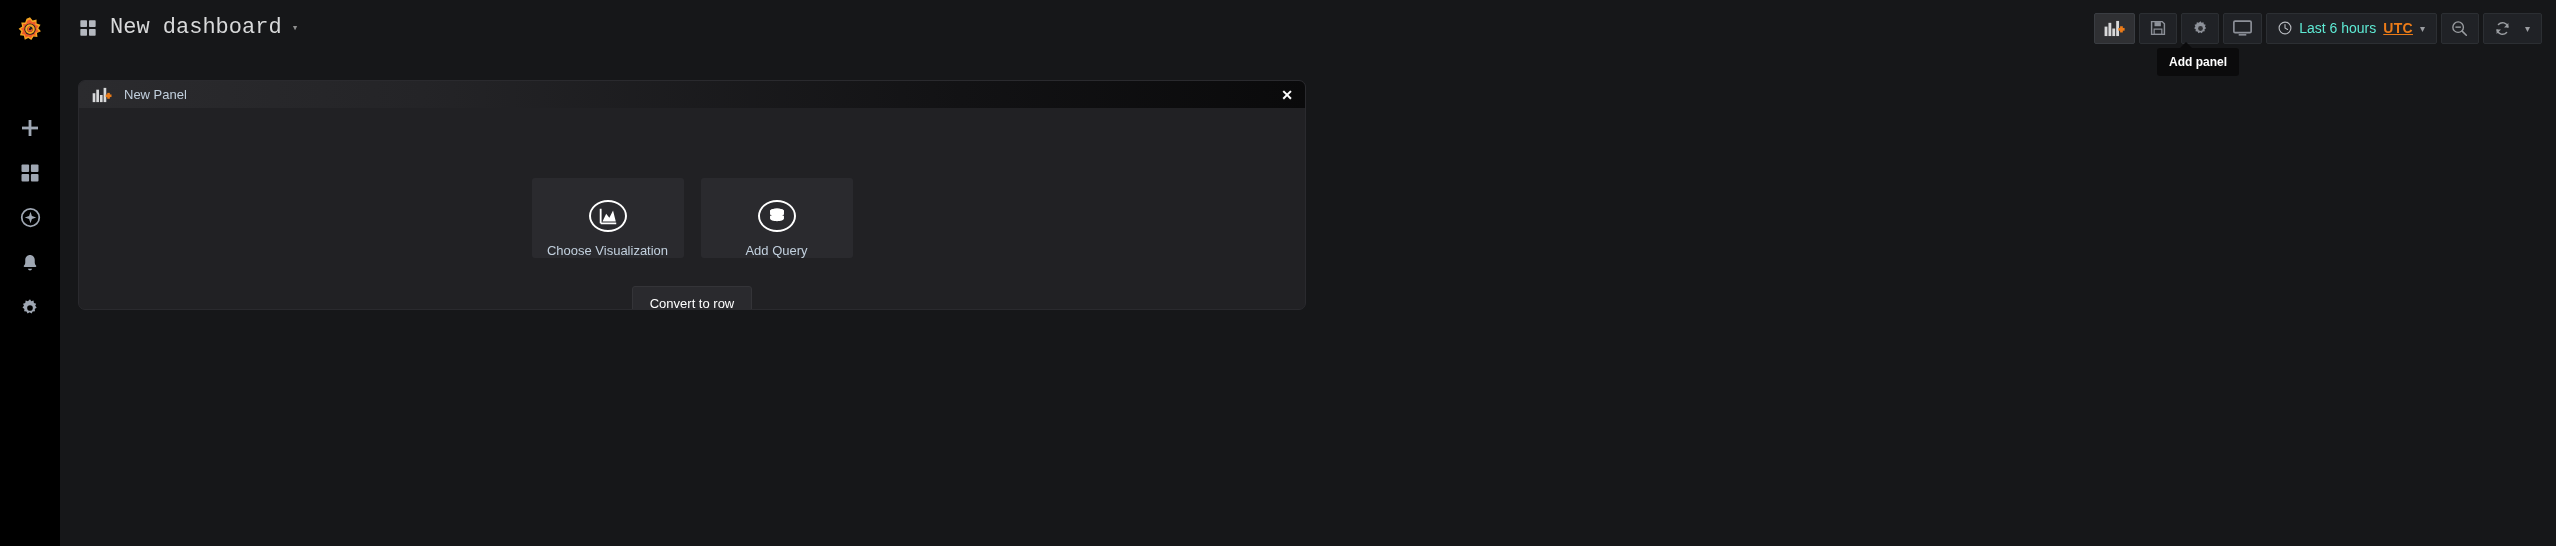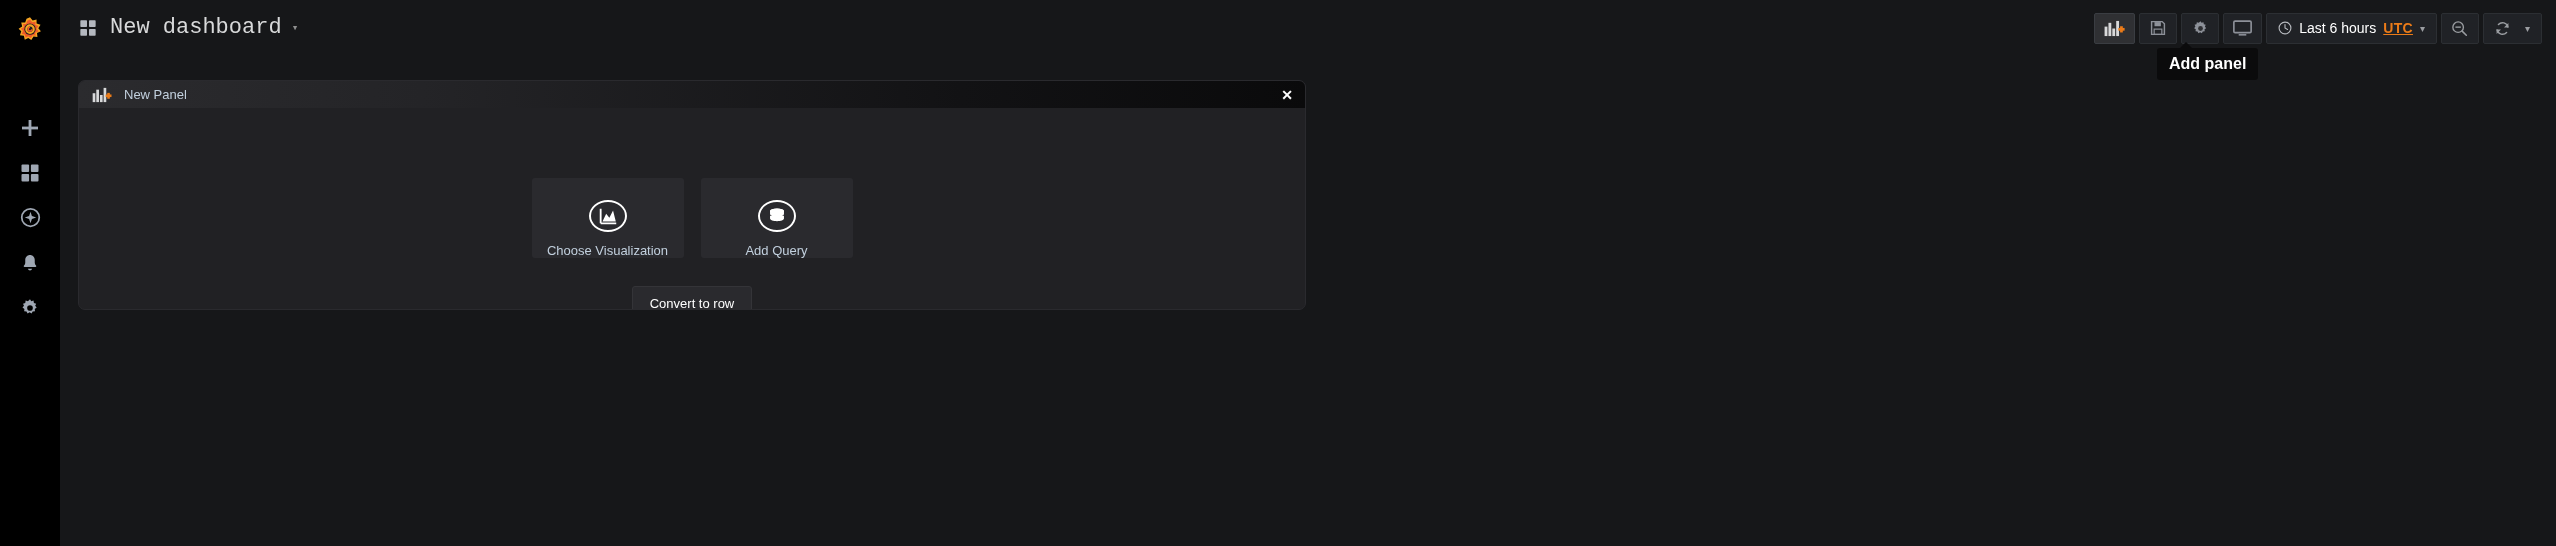--- a/index.html
+++ b/index.html
@@ -108,21 +108,21 @@
     background: #202226;
     border: 1px solid #2c2f33;
     border-radius: 2px;
     display: flex;
     align-items: center;
     padding: 0 11px;
     gap: 7px;
     cursor: pointer;
   }
   .time-label {
-    color: #ffffff;
+    color: #5eead4;
     font-size: 14px;
     white-space: nowrap;
   }
   .time-zone {
     color: #eb7b18;
     font-size: 14px;
     font-weight: bold;
     letter-spacing: 0.3px;
     text-decoration: underline;
   }
@@ -148,21 +148,21 @@
     display: flex; align-items: center;
   }
 
   
   #tooltip {
     position: absolute;
     top: 48px;
     left: 2097px;
     background: #0b0b0c;
     color: #ffffff;
-    font-size: 16px;
+    font-size: 12px;
     font-weight: bold;
     padding: 7px 12px;
     border-radius: 3px;
     white-space: nowrap;
     z-index: 60;
   }
   #tooltip::before {
     content: "";
     position: absolute;
     top: -6px;

